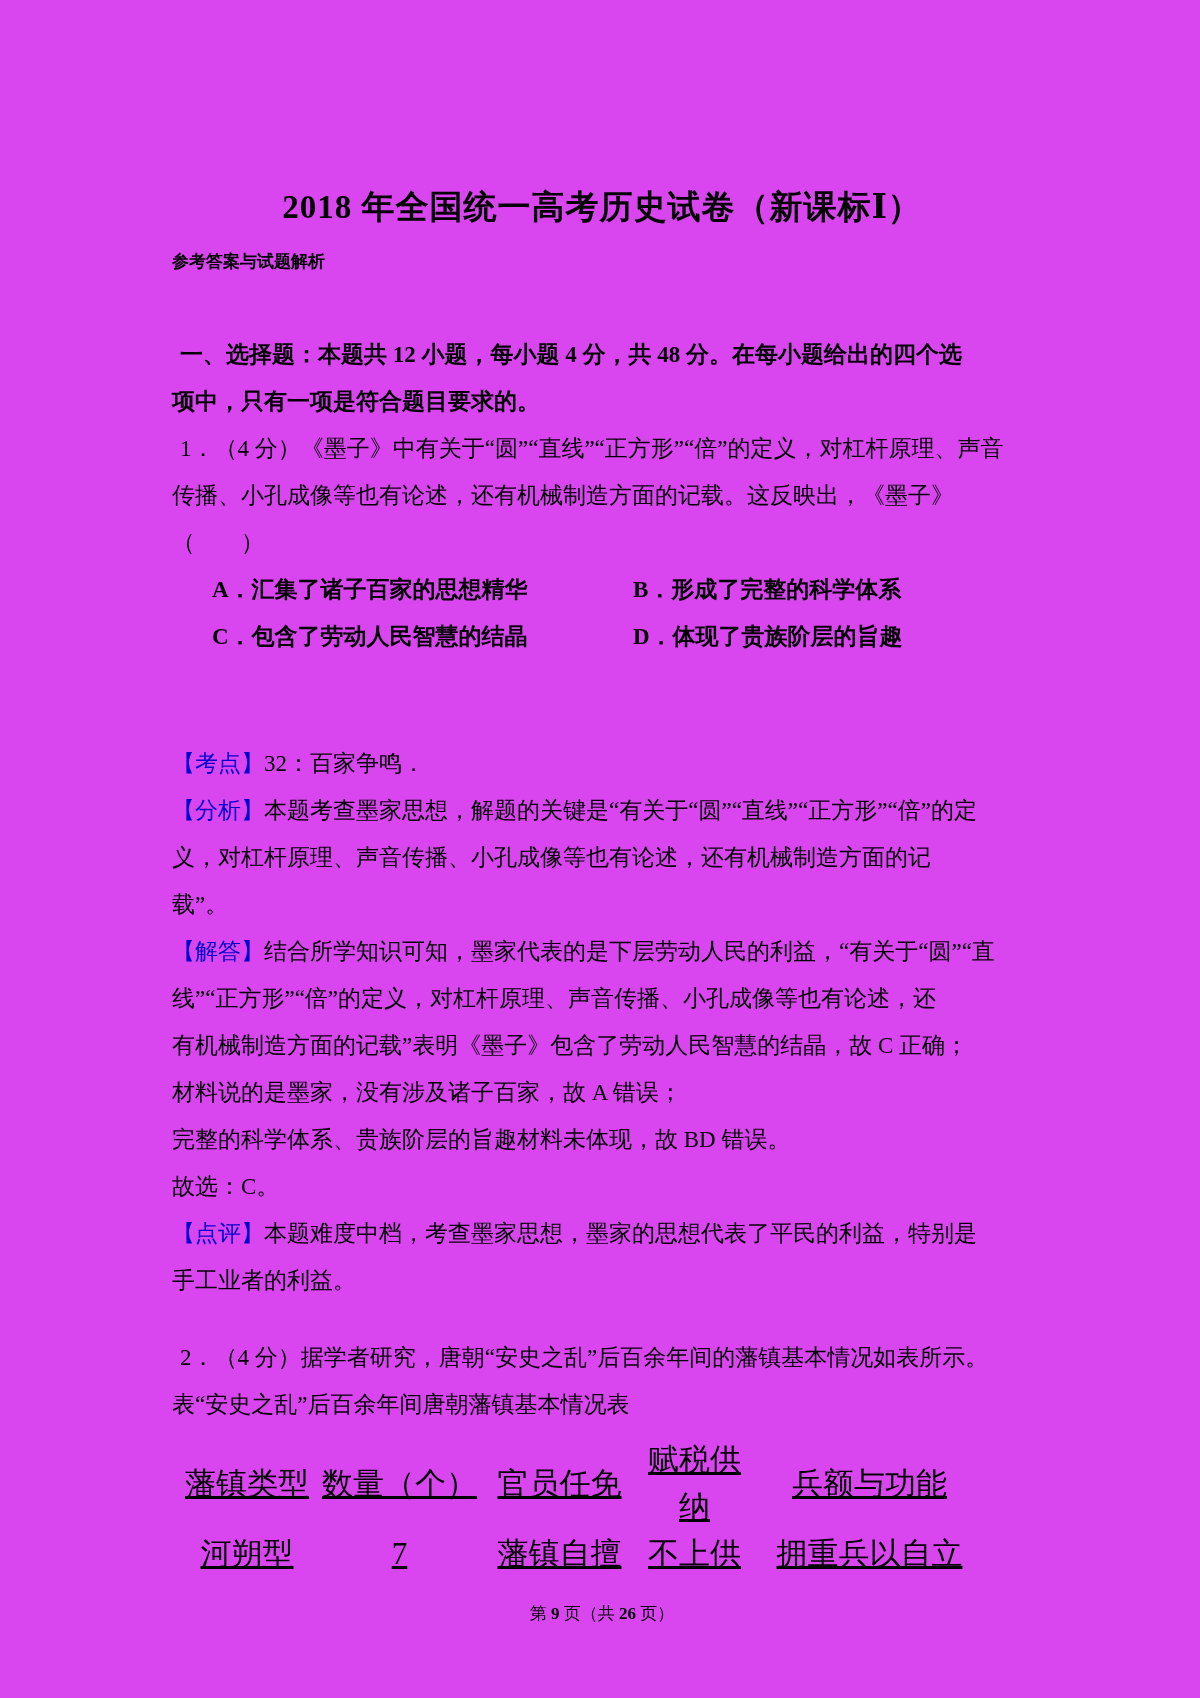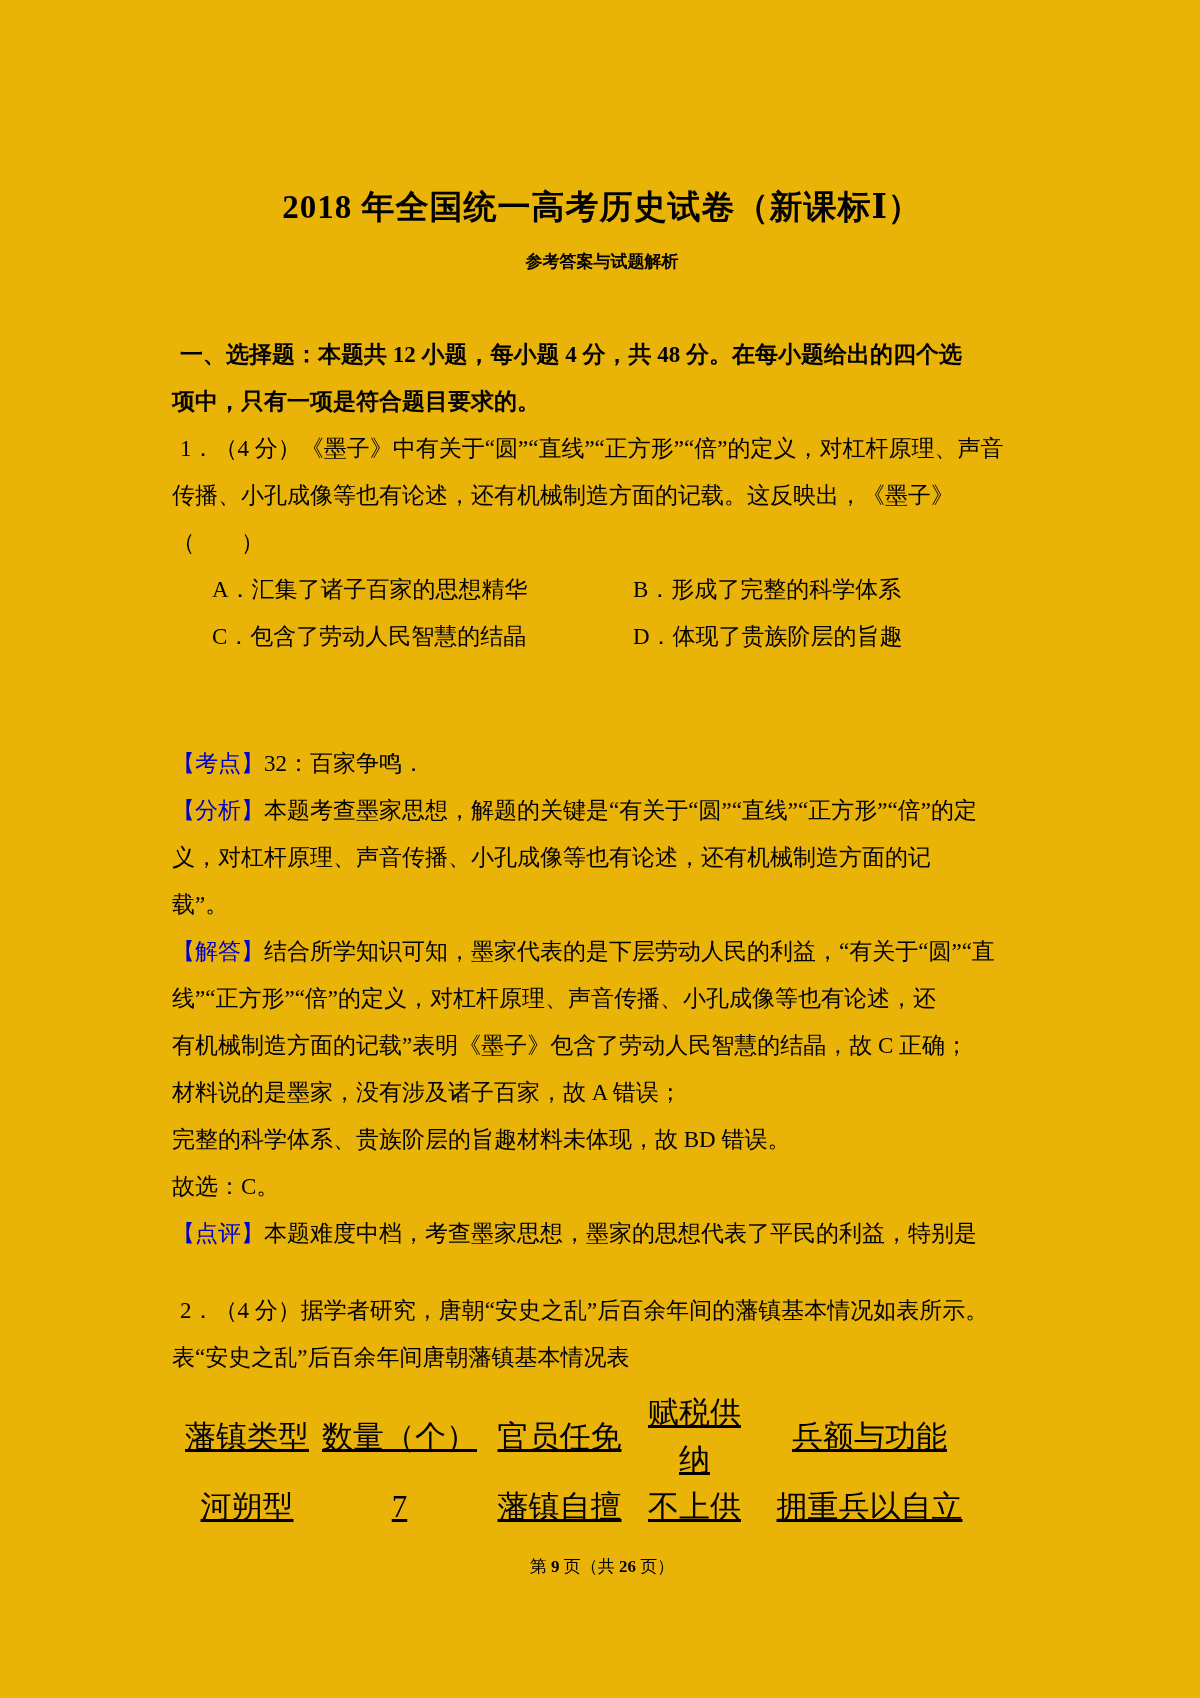--- a/index.html
+++ b/index.html
@@ -5,55 +5,55 @@
   html, body {
     margin: 0;
     padding: 0;
     background: #e8e8e8;
   }
   .page {
     position: relative;
     width: 1200px;
     height: 1698px;
     margin: 0 auto;
-    background: #eab308;
+    background: #d946ef;
     color: #000000;
     font-family: "Liberation Serif", "DejaVu Serif", serif;
     box-sizing: border-box;
     padding: 186px 168px 0 172px;
     overflow: hidden;
   }
   .title {
     margin: 0;
     text-align: center;
     font-size: 33px;
     font-weight: bold;
     line-height: 43px;
     letter-spacing: 1px;
   }
   .subtitle {
     margin-top: 22px;
-    text-align: center;
+    text-align: left;
     font-size: 17px;
     font-weight: bold;
     line-height: 22px;
   }
   .content {
     font-size: 23px;
     line-height: 47px;
   }
   .section-heading {
     margin-top: 58px;
     font-weight: bold;
   }
   .ln { display: block; }
   .ln-qfirst { margin-left: 8px; }      
   .ln-indent { }     
   .ln-flat { margin-left: 0; }          
-  .opt-row { display: flex; margin-left: 40px; }
+  .opt-row { display: flex; margin-left: 40px; font-weight: bold; }
   .opt-cell-left { width: 421px; flex: 0 0 421px; }
   .opt-cell-right { flex: 1; }
   .answers { margin-top: 80px; }
   .tag { color: #0000CC; }
   .q2-block { margin-top: 30px; }
   .fq-table {
     margin-top: 8px;
     border-collapse: collapse;
     width: 820px;
     table-layout: fixed;
@@ -127,20 +127,21 @@
         <span class="ln ln-indent">有机械制造方面的记载”表明《墨子》包含了劳动人民智慧的结晶，故 C 正确；</span>
         <span class="ln ln-flat">材料说的是墨家，没有涉及诸子百家，故 A 错误；</span>
         <span class="ln ln-flat">完整的科学体系、贵族阶层的旨趣材料未体现，故 BD 错误。</span>
         <span class="ln ln-flat">故选：C。</span>
       </div>
 
       <div>
         <div class="ln ln-flat">
           <span class="tag">【点评】</span><span>本题难度中档，考查墨家思想，墨家的思想代表了平民的利益，特别是</span>
         </div>
+        <span class="ln ln-indent">手工业者的利益。</span>
       </div>
 
     </div>
 
     <div class="q2-block">
       <span class="ln ln-qfirst">2．（4 分）据学者研究，唐朝“安史之乱”后百余年间的藩镇基本情况如表所示。</span>
       <span class="ln ln-flat">表“安史之乱”后百余年间唐朝藩镇基本情况表</span>
 
       <table class="fq-table">
         <colgroup>

